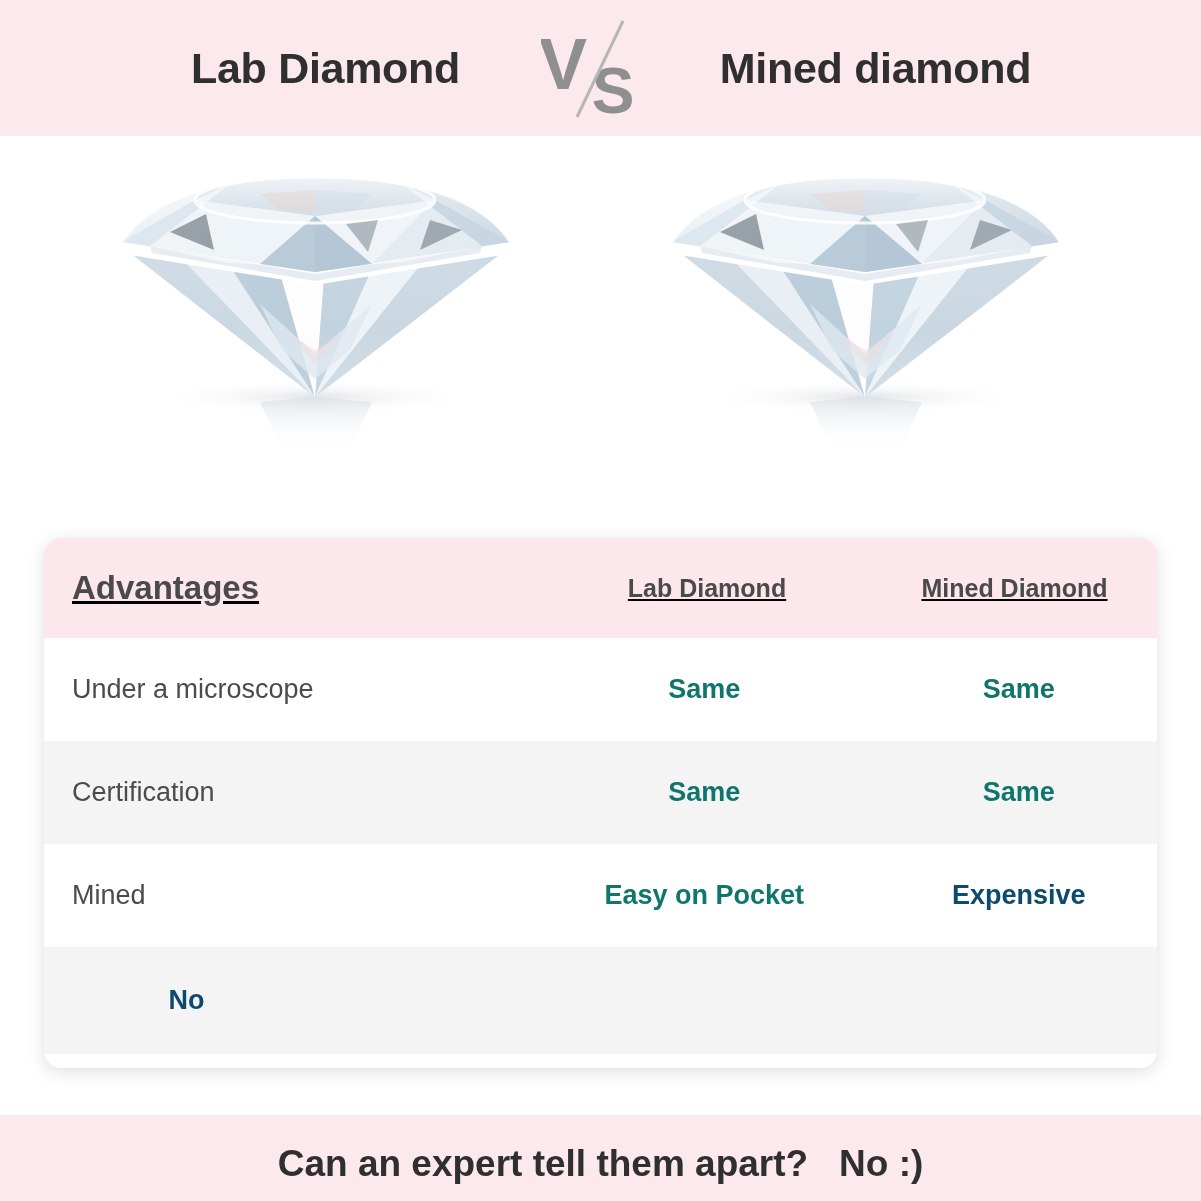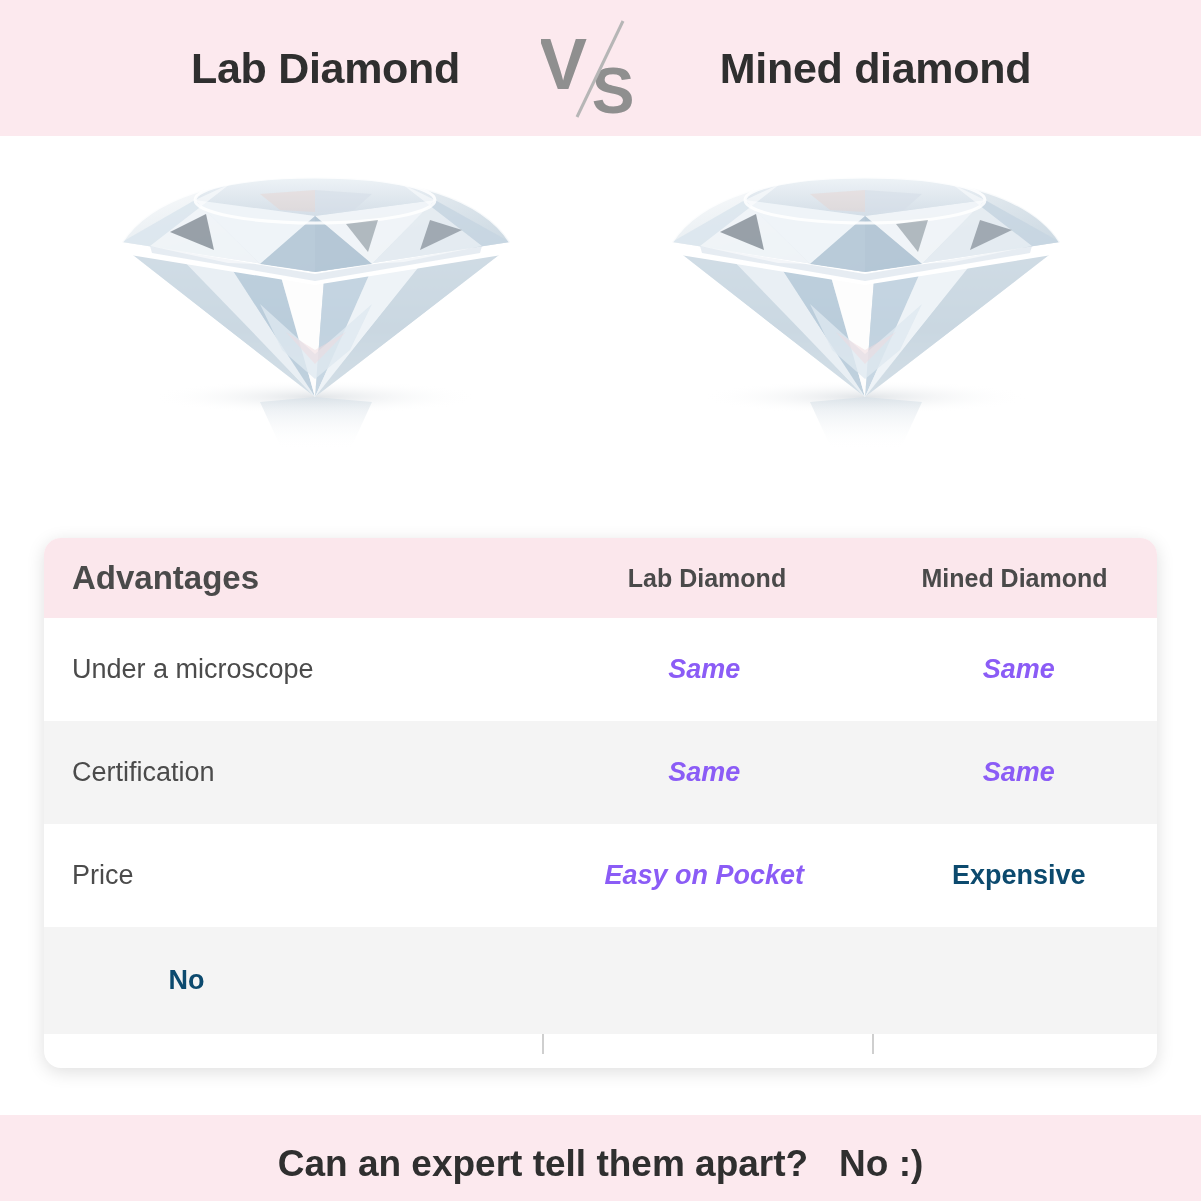--- a/index.html
+++ b/index.html
@@ -74,22 +74,23 @@
     box-shadow: 0 4px 18px rgba(0,0,0,0.13);
     overflow: hidden;
   }
   .row {
     position: relative;
     display: flex;
     align-items: center;
     box-sizing: border-box;
   }
   .head-row {
-    height: 80px;
+    height: 100px;
     background: #fbe7ec;
+    text-decoration: underline;
   }
   .data-row { height: 103px; gap: 16px; }
   .row-white { background: #ffffff; }
   .row-grey  { background: #f4f4f4; align-items: center; }
   .data-row.tall { height: 107px; }
 
   .c-feature {
     width: 498px;
     padding-left: 28px;
     box-sizing: border-box;
@@ -113,21 +114,21 @@
   }
   .feature-text {
     font-size: 27px;
     color: #4b4b4b;
     line-height: 1.36;
   }
   .val {
     font-size: 27px;
     font-weight: bold;
   }
-  .val-good { color: #8b5cf6; font-style: italic; }
+  .val-good { color: #0f766e; }
   .val-bad  { color: #0c4a6e; }
 
   
   .divider {
     position: absolute;
     top: 22px;
     bottom: 14px;
     width: 2px;
     background: #cfcfcf;
   }
@@ -316,21 +317,21 @@
     <div class="c-mined val val-good">Same</div>
   </div>
 
   <div class="row data-row row-grey">
     <div class="c-feature feature-text">Certification</div>
     <div class="c-lab val val-good">Same</div>
     <div class="c-mined val val-good">Same</div>
   </div>
 
   <div class="row data-row row-white">
-    <div class="c-feature feature-text">Price</div>
+    <div class="c-feature feature-text">Mined</div>
     <div class="c-lab val val-good">Easy on Pocket</div>
     <div class="c-mined val val-bad">Expensive</div>
   </div>
 
   <div class="row data-row tall row-grey">
     <div class="c-mined val val-bad">No</div>
   </div>
 </div>
 
 <div class="bottom-banner">

